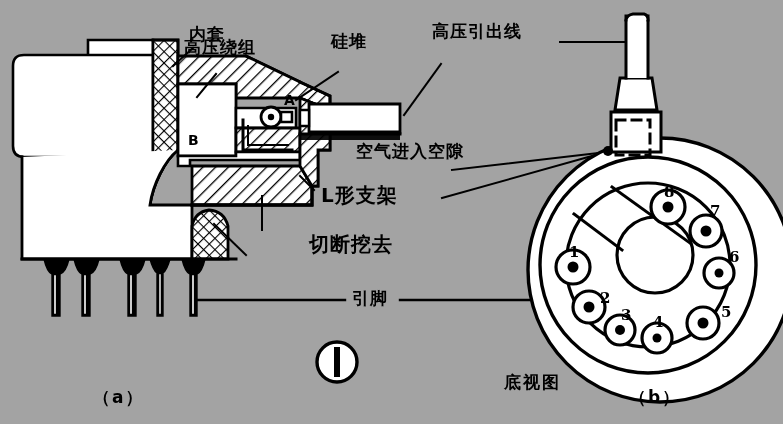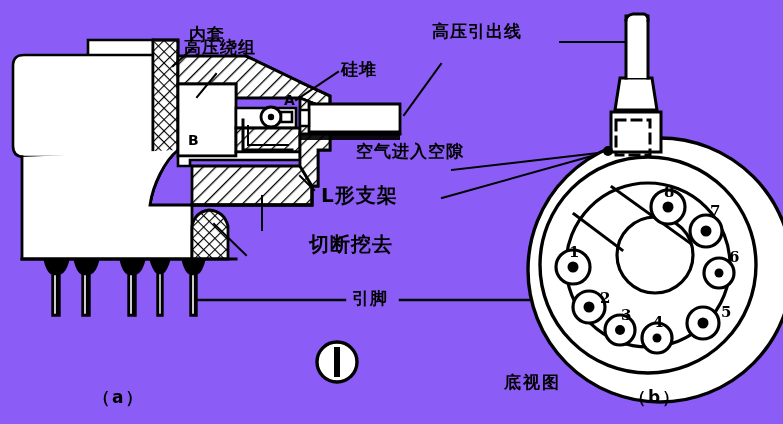--- a/index.html
+++ b/index.html
@@ -4,21 +4,21 @@
 <style>
   html, body {
     margin: 0;
     padding: 0;
     background: #ffffff;
   }
   #root {
     position: relative;
     width: 783px;
     height: 424px;
-    background: #8b5cf6;
+    background: #a3a3a3;
     overflow: hidden;
     font-family: "DejaVu Sans", "Liberation Sans", sans-serif;
     text-decoration: underline;
   }
   #art {
     position: absolute;
     left: 0;
     top: 0;
     width: 783px;
     height: 424px;
@@ -199,21 +199,21 @@
 
       <circle cx="337" cy="362" r="20" fill="#ffffff" stroke="#000000" stroke-width="3.4"></circle>
       <path d="M337,350 L337,374" stroke="#000000" stroke-width="6" fill="none"></path>
     </g>
   </svg>
 
   <div class="lbl lbl-cn" style="left:189px; top:25px;">内套</div>
 
   <div class="lbl lbl-cn" style="left:184px; top:38px;text-align:center;">高压绕组</div>
 
-  <div class="lbl lbl-cn" style="left:331px; top:60px;margin-left:10px;">硅堆</div>
+  <div class="lbl lbl-cn" style="left:331px; top:32px;">硅堆</div>
 
   <div class="lbl lbl-cn" style="left:432px; top:22px;">高压引出线</div>
 
   <div class="lbl lbl-cn" style="left:356px; top:142px;">空气进入空隙</div>
 
   <div class="lbl lbl-cn-sm" style="left:321px; top:184px;">L形支架</div>
 
 
   <div class="lbl lbl-cn-sm" style="left:309px; top:233px;">切断挖去</div>
 

